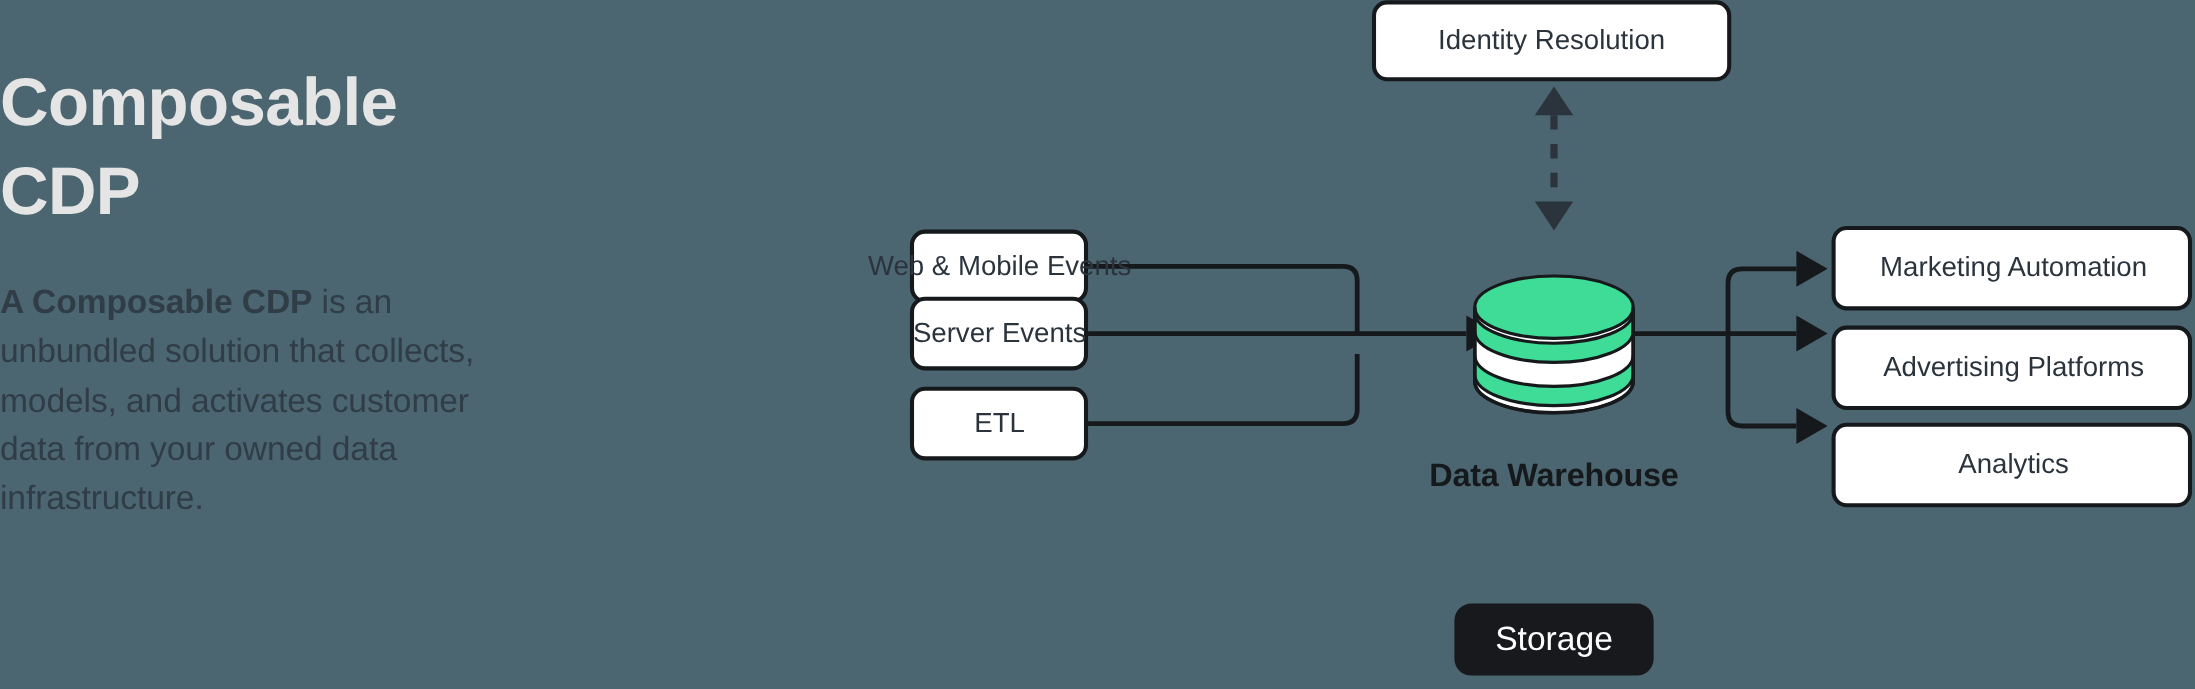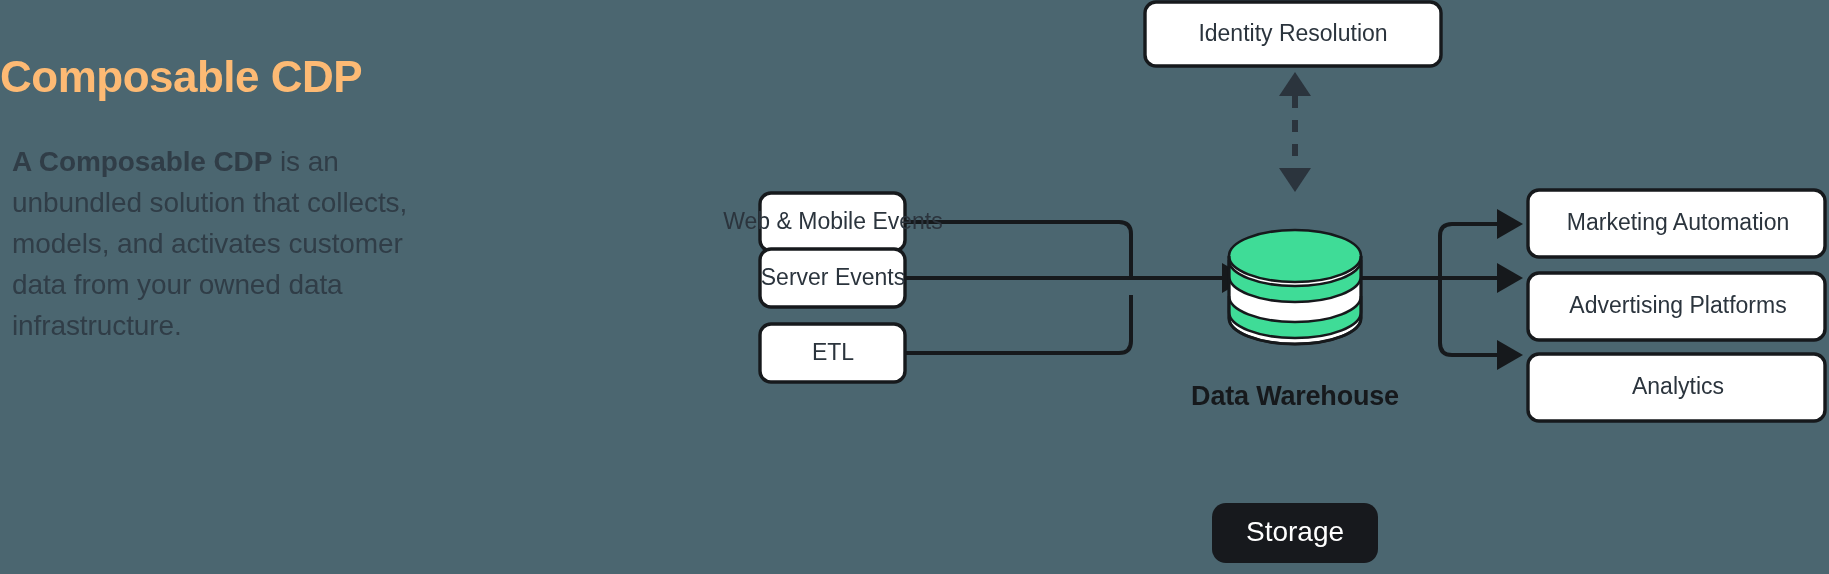--- a/index.html
+++ b/index.html
@@ -15,33 +15,32 @@
     background: #4b6670;
   }
 
   
   .copy {
     position: absolute;
     left: 0px; top: 48px;
     width: 430px;
   }
   .title {
-    font-size: 44px;
+    font-size: 56px;
     font-weight: 700;
     line-height: 1.32;
-    color: #fdba74;
+    color: #e5e5e5;
     letter-spacing: -0.5px;
   }
   .body {
     margin-top: 36px;
     font-size: 28px;
     line-height: 1.46;
     color: #303d47;
     letter-spacing: -0.1px;
-    padding-left: 12px;
   }
   .body b { font-weight: 700; }
 
   
   #diagram {
     position: absolute;
     left: 0; top: 0;
     width: 1829px; height: 435px;
   }
   svg { display: block; }

